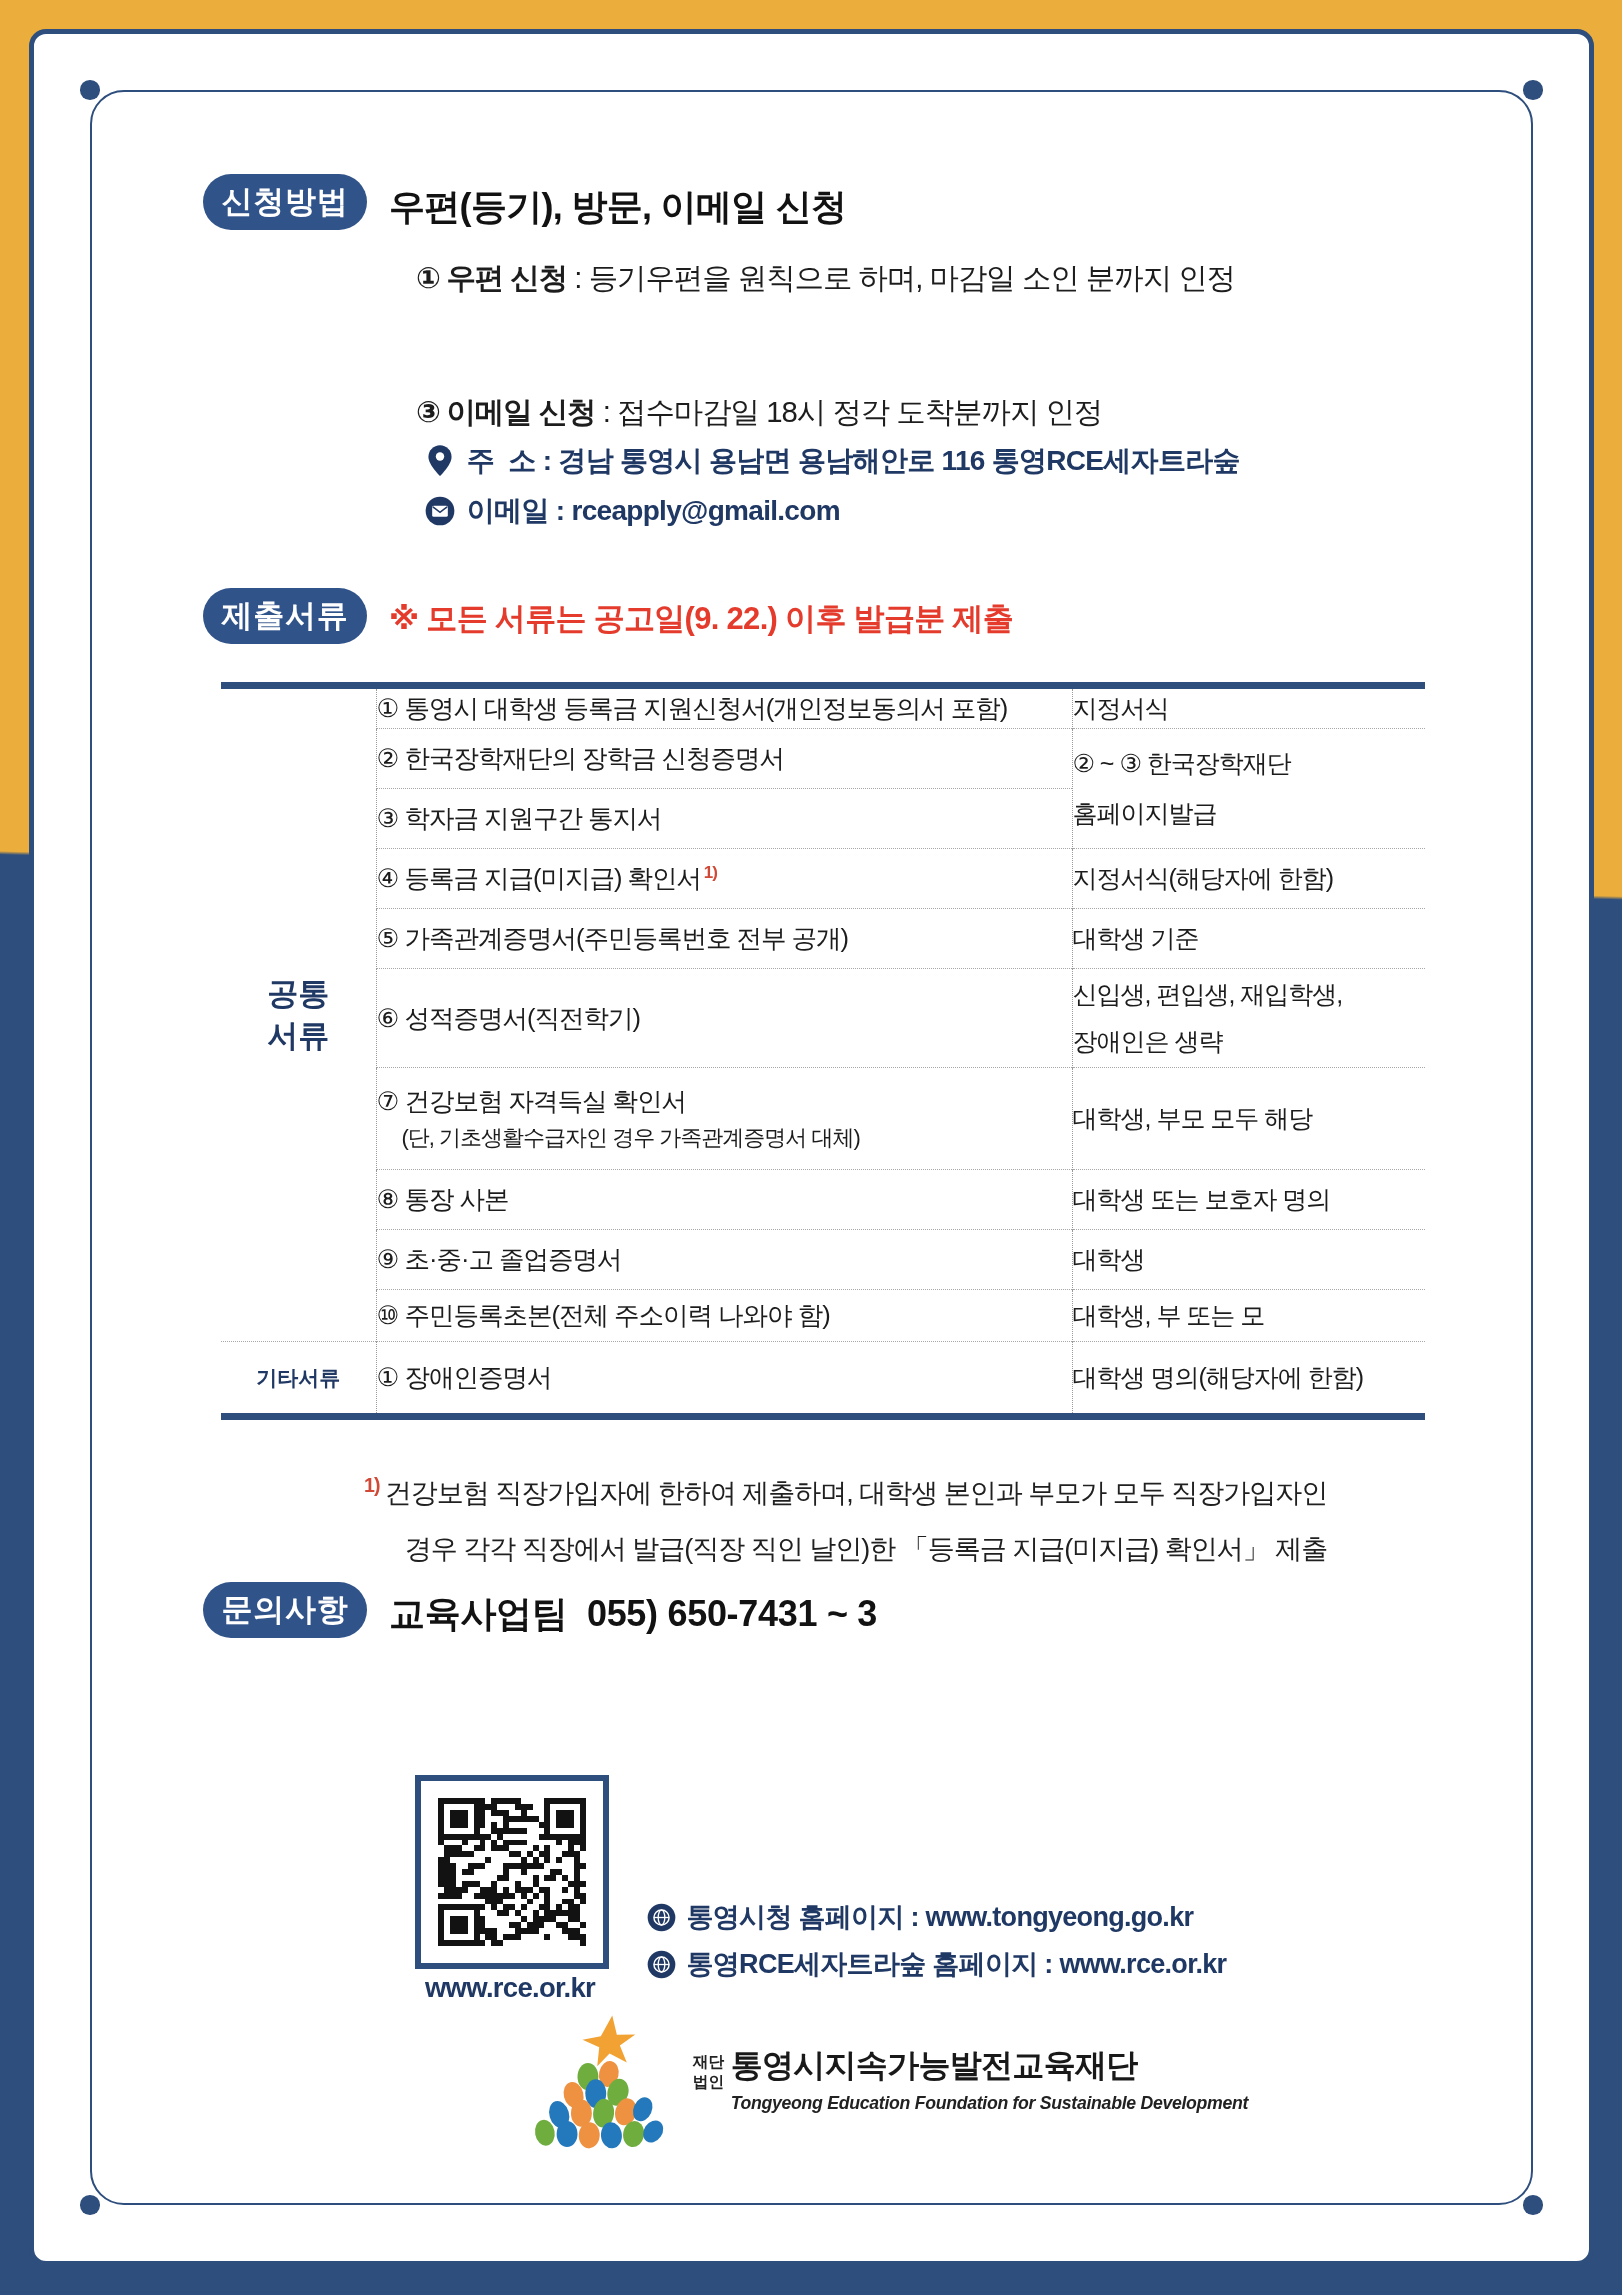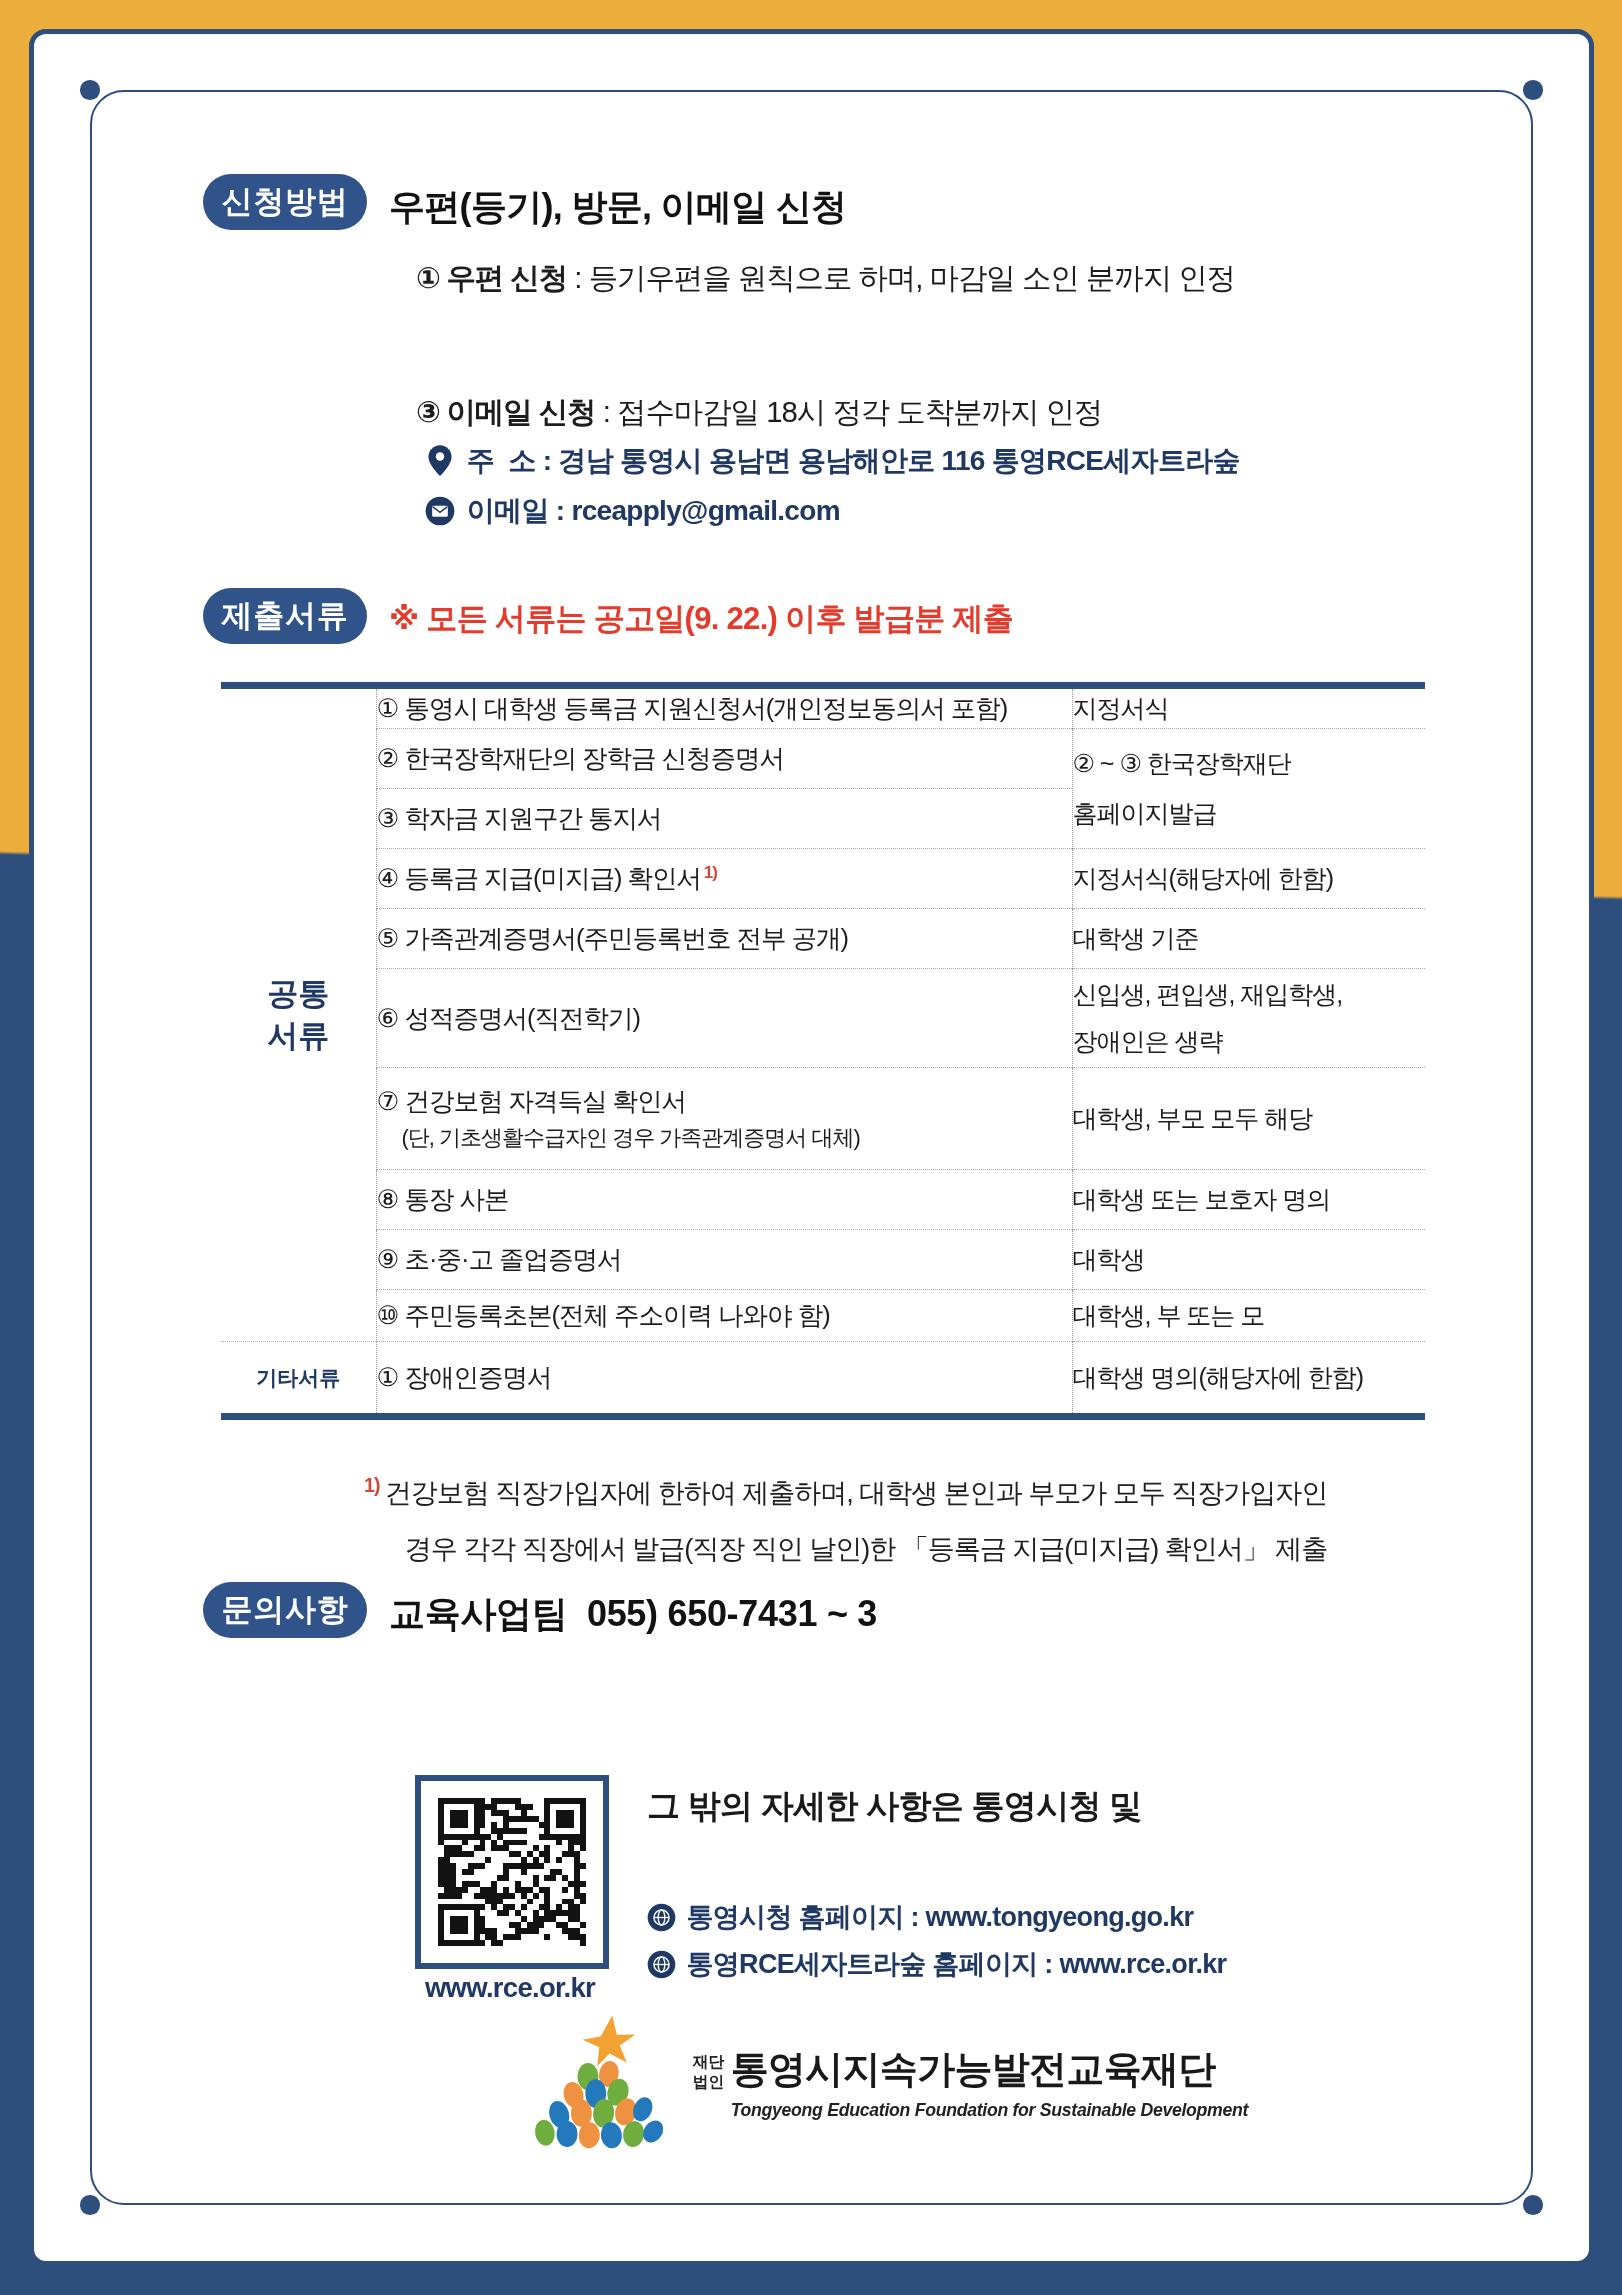--- a/index.html
+++ b/index.html
@@ -52,21 +52,21 @@
   .qr-caption{position:absolute;left:402px;top:1972px;width:216px;text-align:center;
               color:#1F3864;font-size:27.5px;font-weight:700;letter-spacing:-0.7px;}
 
   .info-line{position:absolute;left:647px;font-size:33px;font-weight:700;color:#1a1a1a;letter-spacing:-0.7px;}
   .link-row{position:absolute;left:647px;display:flex;align-items:center;gap:10.5px;
             color:#1F3864;font-size:27px;font-weight:700;letter-spacing:-0.7px;}
 
   .logo-wrap{position:absolute;left:504px;top:2014px;display:flex;align-items:flex-start;}
   .org-prefix{display:flex;flex-direction:column;justify-content:center;color:#222;font-size:15.7px;font-weight:700;
               line-height:19.6px;margin:38px 6.5px 0 11.8px;}
-  .org-name{color:#191919;font-size:38px;font-weight:800;letter-spacing:-0.7px;margin-top:30px;}
+  .org-name{color:#191919;font-size:32px;font-weight:800;letter-spacing:-0.7px;margin-top:30px;}
   .org-en{font-size:17.7px;font-style:italic;font-weight:600;color:#222;margin-top:5.2px;letter-spacing:-0.3px;}
   .icon-circle{flex:0 0 auto;}
 </style>
 </head>
 <body>
 
 <div class="page">
   <div class="card">
     <div class="card-inner"></div>
     <div class="corner-dot dot-tl"></div>
@@ -803,21 +803,20 @@
         <i style="grid-column:20;grid-row:25;visibility:hidden"></i>
         <i style="grid-column:21;grid-row:25;visibility:hidden"></i>
         <i style="grid-column:22;grid-row:25;visibility:hidden"></i>
         <i style="grid-column:23;grid-row:25;visibility:hidden"></i>
         <i style="grid-column:24;grid-row:25;visibility:hidden"></i>
         <i style="grid-column:25;grid-row:25;"></i>
       </div>
   </div>
   <div class="qr-caption">www.rce.or.kr</div>
 
-  <div class="info-line" style="top:1784px;">그 밖의 자세한 사항은 통영시청 및</div>
 
   <div class="link-row" style="top:1899px;">
     <svg class="icon-circle" width="29" height="29" viewBox="0 0 44 44">
       <circle cx="22" cy="22" r="21" fill="#1F3864"></circle>
       <circle cx="22" cy="22" r="11.5" fill="none" stroke="#fff" stroke-width="2.2"></circle>
       <ellipse cx="22" cy="22" rx="5" ry="11.5" fill="none" stroke="#fff" stroke-width="2"></ellipse>
       <line x1="10.5" y1="22" x2="33.5" y2="22" stroke="#fff" stroke-width="2"></line>
     </svg>
     <span>통영시청 홈페이지 : www.tongyeong.go.kr</span>
   </div>

